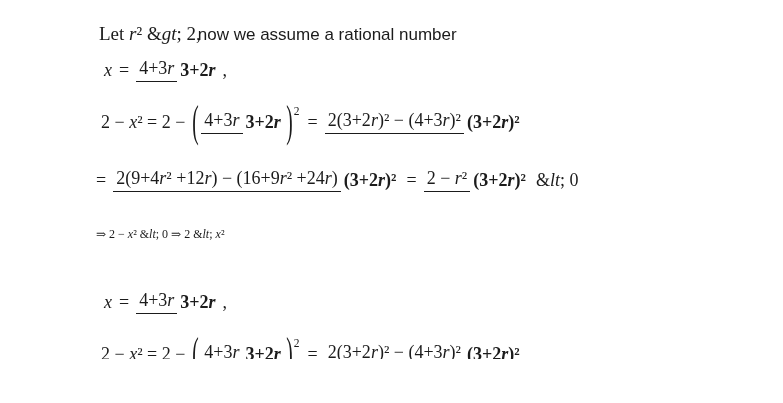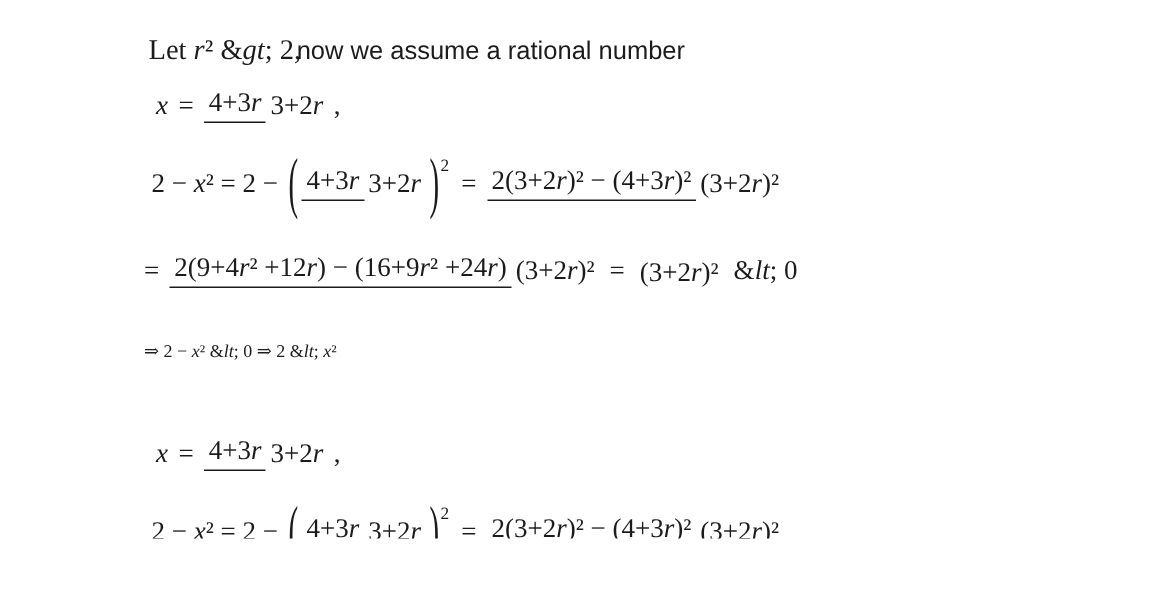--- a/index.html
+++ b/index.html
@@ -29,21 +29,21 @@
     font-size: 17px;
   }
   .mx i { font-style: italic; }
   .frac {
     display: inline-flex;
     flex-direction: row;
     text-align: center;
     line-height: 1.18;
   }
   .frac .num { border-bottom: 1.5px solid currentColor; padding: 0 3px 2px; }
-  .frac .den { padding: 2px 3px 0; }
+  .frac .den { padding: 2px 3px 0; font-weight: bold; }
   .pgroup { display: inline-flex; align-items: center; gap: 2px; }
   .bigp {
     display: inline-block;
     font-size: 21px;
     line-height: 1;
     transform: scaleY(2.15) scaleX(0.92);
     transform-origin: center;
   }
   .gsup {
     font-size: 11.5px;
@@ -93,20 +93,21 @@
   </div>
 
   <div class="line eq-line" style="left:96px; top:168px;">
     <span class="mx">=</span>
     <span class="frac">
       <span class="num mx">2(9+4<i>r</i>² +12<i>r</i>) − (16+9<i>r</i>² +24<i>r</i>)</span>
       <span class="den mx">(3+2<i>r</i>)²</span>
     </span>
     <span class="mx">=</span>
     <span class="frac">
+      <span class="num mx">2 − <i>r</i>²</span>
       <span class="den mx">(3+2<i>r</i>)²</span>
     </span>
     <span class="mx">&amp;<i>l</i><i>t</i>; 0</span>
   </div>
 
   <div class="line text-line" style="left:96px; top:227px; font-size:12px;">
     <span class="mx">⇒ 2 − <i>x</i>² &amp;<i>l</i><i>t</i>; 0 ⇒ 2 &amp;<i>l</i><i>t</i>; <i>x</i>²</span>
   </div>
 
 

